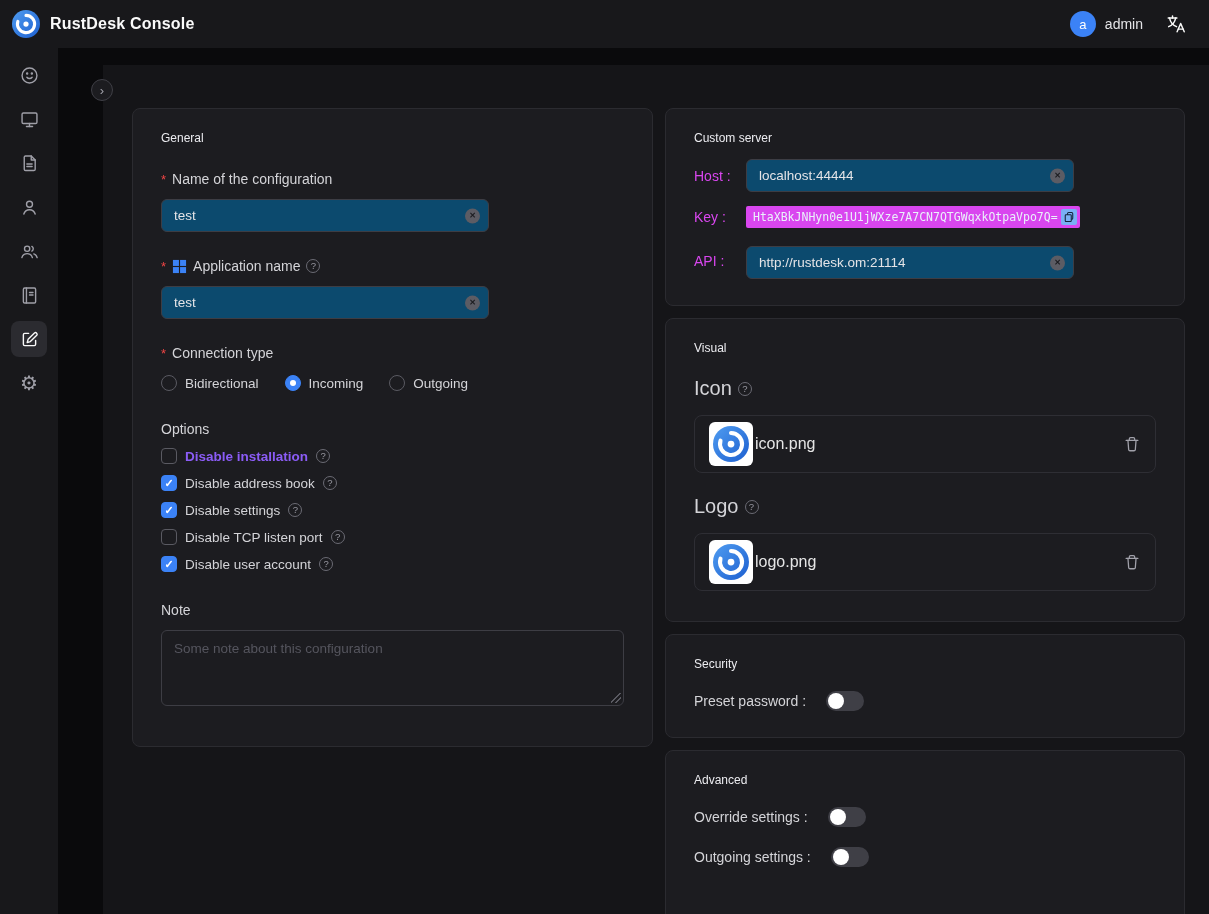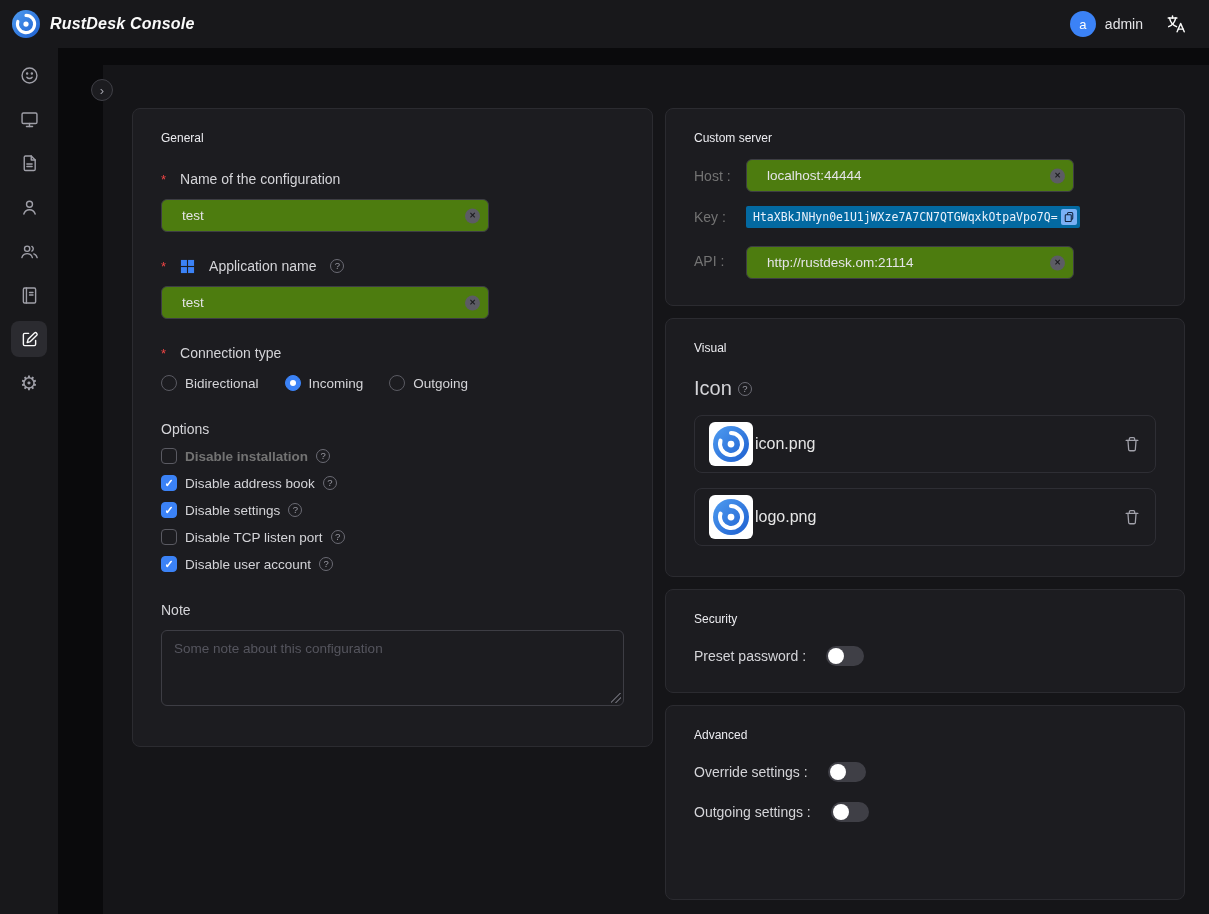--- a/index.html
+++ b/index.html
@@ -8,21 +8,21 @@
     background:#0a0a0c;
     font-family:"Liberation Sans", sans-serif;
     color:#e4e4e7;
     position:relative;
   }
   
   .topbar {
     height:48px; background:#18181b; display:flex; align-items:center;
     padding:0 22px 0 12px;
   }
-  .brand { display:flex; align-items:center; gap:10px;font-style:italic; }
+  .brand { display:flex; align-items:center; gap:10px; }
   .brand-logo { width:28px; height:28px; display:block; }
   .brand-title { font-size:16px; font-weight:700; color:#fafafa; letter-spacing:.2px; }
   .topbar-right { margin-left:auto; display:flex; align-items:center; gap:22px; }
   .user-chip { display:flex; align-items:center; gap:9px; cursor:pointer; }
   .avatar { width:26px; height:26px; border-radius:50%; background:#3b82f6; color:#fff;
     display:flex; align-items:center; justify-content:center; font-size:13px; }
   .username { font-size:14px; color:#e4e4e7; }
   .xlate { color:#fafafa; width:22px; height:22px; cursor:pointer; }
   .xlate svg { width:22px; height:22px; }
 
@@ -45,47 +45,47 @@
   .columns { display:flex; gap:12px; padding:43px 24px 40px 29px; align-items:flex-start; }
   .col-left { width:521px; flex:none; }
   .col-right { width:520px; flex:none; }
 
   .card { background:#1c1c20; border:1px solid #2b2b30; border-radius:8px; padding:22px 28px 26px; }
   .col-right .card { margin-bottom:12px; }
   .card h2 { font-size:12px; font-weight:400; color:#ececf0; }
 
   
   .card-general { padding-bottom:40px; }
-  .field-label { margin-top:26px; font-size:14px; color:#d4d4d8; display:flex; align-items:center; gap:14px; }
+  .field-label { margin-top:26px; font-size:14px; color:#d4d4d8; display:flex; align-items:center; gap:6px; }
   .star { color:#ef4444; }
   .star::before { content:"*"; font-size:13px; }
   .q-icon { width:14px; height:14px; border:1px solid #6b6b74; border-radius:50%;
     display:inline-flex; align-items:center; justify-content:center; color:#9a9aa3; cursor:pointer; flex:none; }
   .q-icon::after { content:"?"; font-size:9.5px; line-height:1; }
   .win-icon { width:15px; height:15px; display:inline-block; flex:none; }
 
   .input-wrap { position:relative; width:328px; margin-top:12px; }
   .input-wrap input, .cs-input input {
-    width:100%; height:33px; background:#4d7c0f; border:1px solid #3d3d44; border-radius:6px;
-    color:#e4e4e7; font-size:13.5px; padding:0 30px 0 20px; font-family:"Liberation Sans",sans-serif; outline:none;
+    width:100%; height:33px; background:#0c4a6e; border:1px solid #3d3d44; border-radius:6px;
+    color:#e4e4e7; font-size:13.5px; padding:0 30px 0 12px; font-family:"Liberation Sans",sans-serif; outline:none;
   }
   .clear-btn { position:absolute; right:9px; top:50%; transform:translateY(-50%);
     width:15px; height:15px; background:#5c5c64; border-radius:50%;
     display:flex; align-items:center; justify-content:center; cursor:pointer; }
   .clear-btn::before { content:"\2715"; font-size:8px; color:#1b1b1f; font-weight:700; line-height:1; }
 
   .radio-row { display:flex; gap:26px; margin-top:14px; }
   .radio { display:flex; align-items:center; gap:8px; font-size:13.5px; color:#d4d4d8; cursor:pointer; }
   .radio-dot { width:16px; height:16px; border-radius:50%; border:1.5px solid #5a5a62; position:relative; flex:none; }
   .radio.selected .radio-dot { border-color:#3b82f6; background:#3b82f6; }
   .radio.selected .radio-dot::after { content:""; position:absolute; inset:4px; border-radius:50%; background:#fff; }
 
   .options-label { margin-top:30px; font-size:14px; color:#d4d4d8; }
   .opt-row { display:flex; align-items:center; gap:8px; margin-top:11px; font-size:13.5px; color:#d4d4d8; }
-  .opt-row.bold .opt-label { font-weight:700; color:#737373; }
+  .opt-row.bold .opt-label { font-weight:700; color:#8b5cf6; }
   .checkbox { width:16px; height:16px; border-radius:4px; border:1.5px solid #5a5a62;
     display:flex; align-items:center; justify-content:center; cursor:pointer; flex:none; background:transparent; }
   .checkbox.checked { background:#3b82f6; border-color:#3b82f6; }
   .checkbox.checked::after { content:"\2713"; color:#fff; font-size:11px; font-weight:700; line-height:1; }
 
   .note-label { margin-top:30px; font-size:14px; color:#d4d4d8; }
   .note-wrap { position:relative; margin-top:12px; }
   .note-wrap textarea {
     width:100%; height:76px; background:#1c1c20; border:1px solid #3d3d44; border-radius:6px;
     padding:10px 12px; color:#e4e4e7; font-size:13.5px; font-family:"Liberation Sans",sans-serif;
@@ -93,23 +93,23 @@
   }
   .note-wrap textarea::placeholder { color:#55555e; }
   .resize-corner { position:absolute; right:3px; bottom:3px; width:10px; height:10px; pointer-events:none;
     background:
       linear-gradient(135deg, transparent 44%, #5a5a62 44%, #5a5a62 52%, transparent 52%),
       linear-gradient(135deg, transparent 68%, #5a5a62 68%, #5a5a62 76%, transparent 76%);
   }
 
   
   .cs-row { display:flex; align-items:center; margin-top:14px; }
-  .cs-label { width:52px; font-size:14px; color:#737373; flex:none; }
+  .cs-label { width:52px; font-size:14px; color:#d946ef; flex:none; }
   .cs-input { position:relative; width:328px; }
-  .key-chip { display:inline-flex; align-items:center; background:#0369a1; border-radius:2px;
+  .key-chip { display:inline-flex; align-items:center; background:#d946ef; border-radius:2px;
     padding:3px 3px 3px 7px; }
   .key-text { font-family:"DejaVu Sans Mono", monospace; font-size:11.5px; color:#eaf1fb; white-space:nowrap; }
   .copy-btn { margin-left:3px; width:16px; height:16px; background:#7ab0f5; border-radius:2px;
     display:flex; align-items:center; justify-content:center; color:#13233c; cursor:pointer; flex:none; }
   .copy-btn svg { width:12px; height:12px; }
 
   
   .file-label { margin-top:22px; font-size:20px; color:#d4d4d8; display:flex; align-items:center; gap:6px; }
   .file-box { margin-top:15px; border:1px solid #2e2e34; border-radius:8px; height:58px;
     display:flex; align-items:center; padding:0 14px; }
@@ -366,20 +366,24 @@
               <span class="file-name">icon.png</span>
               <span class="trash-btn">
                 <svg viewBox="0 0 20 20" fill="none" stroke="currentColor" stroke-width="1.4" stroke-linecap="round">
                   <path d="M3.5 6h13"></path>
                   <path d="M7 6V4.5A1.5 1.5 0 0 1 8.5 3h3A1.5 1.5 0 0 1 13 4.5V6"></path>
                   <path d="M5.5 6l.8 10.2a1.5 1.5 0 0 0 1.5 1.3h4.4a1.5 1.5 0 0 0 1.5-1.3L14.5 6"></path>
                 </svg>
               </span>
             </div>
 
+            <div class="file-label">
+              <span>Logo</span>
+              <span class="q-icon"></span>
+            </div>
             <div class="file-box">
               <span class="thumb">
                 <svg viewBox="0 0 32 32">
                     <use href="#rd-logo"></use>
                   </svg>
               </span>
               <span class="file-name">logo.png</span>
               <span class="trash-btn">
                 <svg viewBox="0 0 20 20" fill="none" stroke="currentColor" stroke-width="1.4" stroke-linecap="round">
                   <path d="M3.5 6h13"></path>

